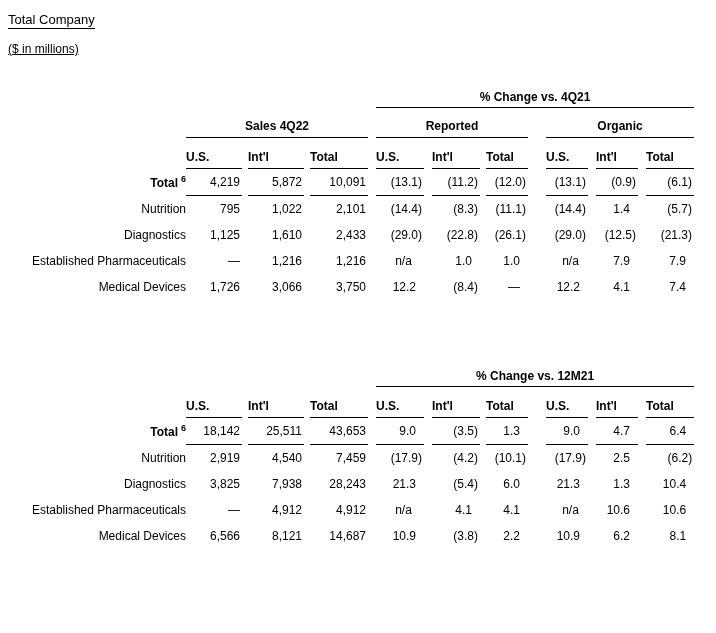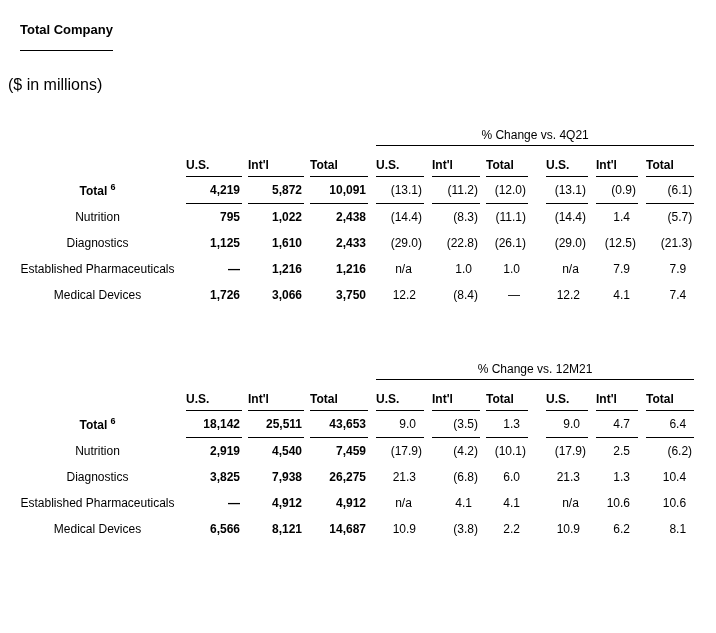--- a/index.html
+++ b/index.html
@@ -12,47 +12,48 @@
   body {
     width: 716px;
     height: 633px;
     padding: 10px 10px 0 8px;
     box-sizing: border-box;
     overflow: hidden;
   }
   .title {
     display: inline-block;
     font-size: 13px;
-    font-weight: 700;
+    font-weight: 400;
     border-bottom: 1.5px solid #000;
-    padding-bottom: 13px;
-    margin: 12px;
+    padding-bottom: 1px;
+    margin: 0;
   }
   .subtitle {
-    font-size: 16px;
+    font-size: 12px;
     margin-top: 13px;
+    text-decoration: underline;
   }
   table.fin {
     border-collapse: collapse;
     table-layout: fixed;
     width: 686px;
     font-size: 12px;
   }
   .tbl1 { margin-top: 30px; }
-  .tbl2 { margin-top: 50px; }
+  .tbl2 { margin-top: 65px; }
   td {
     padding: 0;
     height: 26px;
     vertical-align: middle;
     white-space: nowrap;
     overflow: hidden;
   }
   tr.r-change td { height: 18px; }
   .change-hd {
-    font-weight: 400;
+    font-weight: 700;
     text-align: center;
     border-bottom: 1.5px solid #000;
     padding-bottom: 3px;
     vertical-align: bottom;
   }
   tr.r-groups td { height: 25px; }
   .grp {
     font-weight: 700;
     text-align: center;
     border-bottom: 1.5px solid #000;
@@ -60,29 +61,29 @@
     vertical-align: bottom;
   }
   tr.r-sub td { height: 26px; }
   .sub {
     font-weight: 700;
     text-align: left;
     border-bottom: 1.5px solid #000;
     padding-bottom: 4px;
     vertical-align: bottom;
   }
-  .lbl { text-align: center; padding-left: 1px; }
+  .lbl { text-align: right; padding-left: 1px; }
   .bold { font-weight: 700; }
   sup {
     font-size: 9px;
     font-weight: 700;
     margin-left: 3px;
   }
   .num { text-align: right; }
-  .sal { padding-right: 2px; font-weight: bold; }
+  .sal { padding-right: 2px; }
   .pct { padding-right: 8px; }
   .pct.paren { padding-right: 2px; }
   .pct.na { text-align: center; padding-left: 7px; padding-right: 0; }
   .tl { border-bottom: 1.5px solid #000; }
 </style>
 </head>
 <body>
 
 
 
@@ -109,20 +110,28 @@
       <col style="width:8px">
     <col style="width:42px">
       <col style="width:8px">
     <col style="width:48px">
   </colgroup>
   <tbody>
       <tr class="r-change">
     <td colspan="7"></td>
     <td colspan="11" class="change-hd">% Change vs. 4Q21</td>
   </tr>
+  <tr class="r-groups">
+    <td></td>
+    <td colspan="5" class="grp">Sales 4Q22</td>
+    <td></td>
+    <td colspan="5" class="grp">Reported</td>
+    <td></td>
+    <td colspan="5" class="grp">Organic</td>
+  </tr>
   <tr class="r-sub">
     <td></td>
     <td class="sub">U.S.</td>
     <td></td>
     <td class="sub">Int'l</td>
     <td></td>
     <td class="sub">Total</td>
     <td></td>
     <td class="sub">U.S.</td>
     <td></td>
@@ -155,21 +164,21 @@
     <td class="num pct tl paren">(0.9)</td>
     <td></td>
     <td class="num pct tl paren">(6.1)</td>
   </tr>
   <tr>
     <td class="lbl">Nutrition</td>
     <td class="num sal">795</td>
     <td></td>
     <td class="num sal">1,022</td>
     <td></td>
-    <td class="num sal">2,438</td>
+    <td class="num sal">2,101</td>
     <td></td>
     <td class="num pct paren">(14.4)</td>
     <td></td>
     <td class="num pct paren">(8.3)</td>
     <td></td>
     <td class="num pct paren">(11.1)</td>
     <td></td>
     <td class="num pct paren">(14.4)</td>
     <td></td>
     <td class="num pct">1.4</td>
@@ -325,25 +334,25 @@
     <td class="num pct">2.5</td>
     <td></td>
     <td class="num pct paren">(6.2)</td>
   </tr>
   <tr>
     <td class="lbl">Diagnostics</td>
     <td class="num sal">3,825</td>
     <td></td>
     <td class="num sal">7,938</td>
     <td></td>
-    <td class="num sal">26,275</td>
+    <td class="num sal">28,243</td>
     <td></td>
     <td class="num pct">21.3</td>
     <td></td>
-    <td class="num pct paren">(6.8)</td>
+    <td class="num pct paren">(5.4)</td>
     <td></td>
     <td class="num pct">6.0</td>
     <td></td>
     <td class="num pct">21.3</td>
     <td></td>
     <td class="num pct">1.3</td>
     <td></td>
     <td class="num pct">10.4</td>
   </tr>
   <tr>

